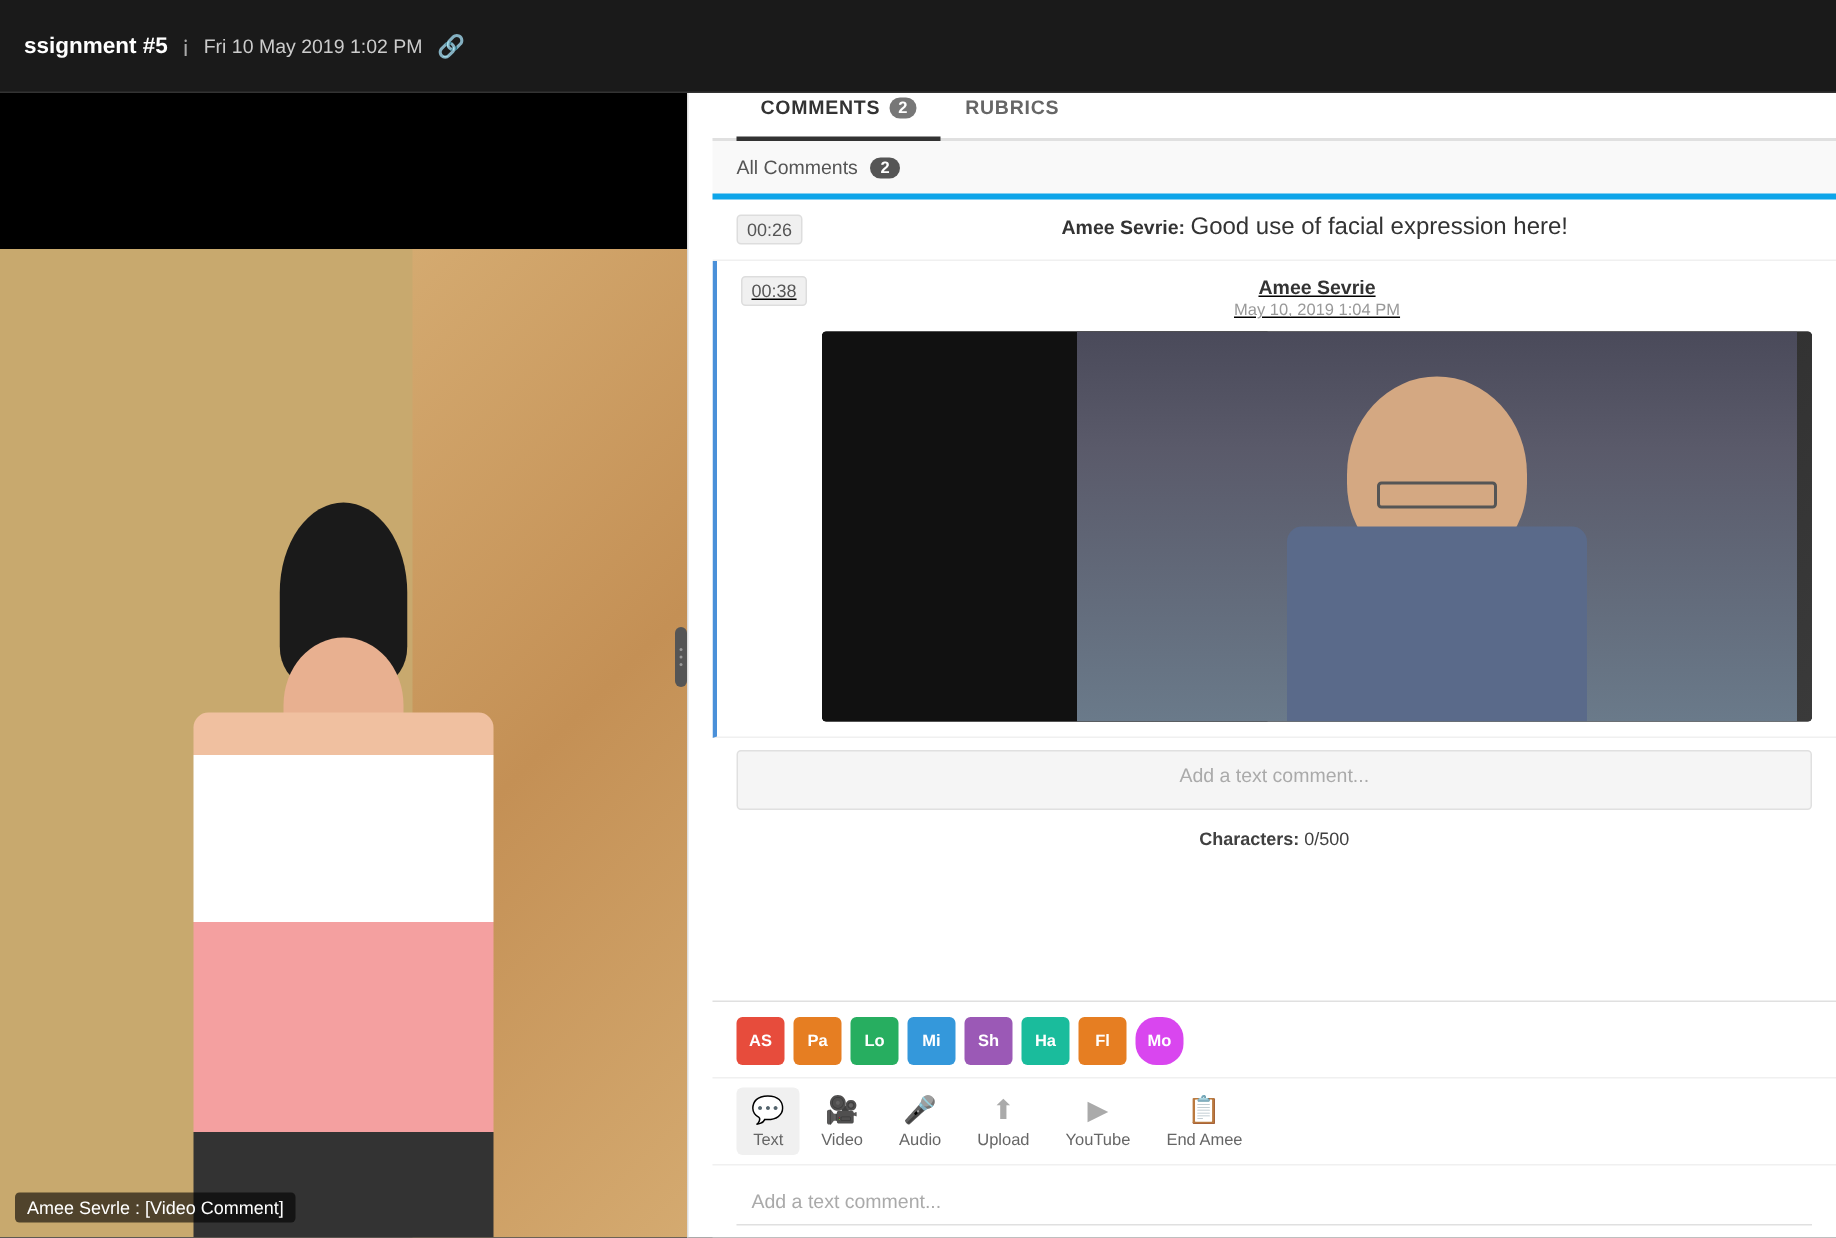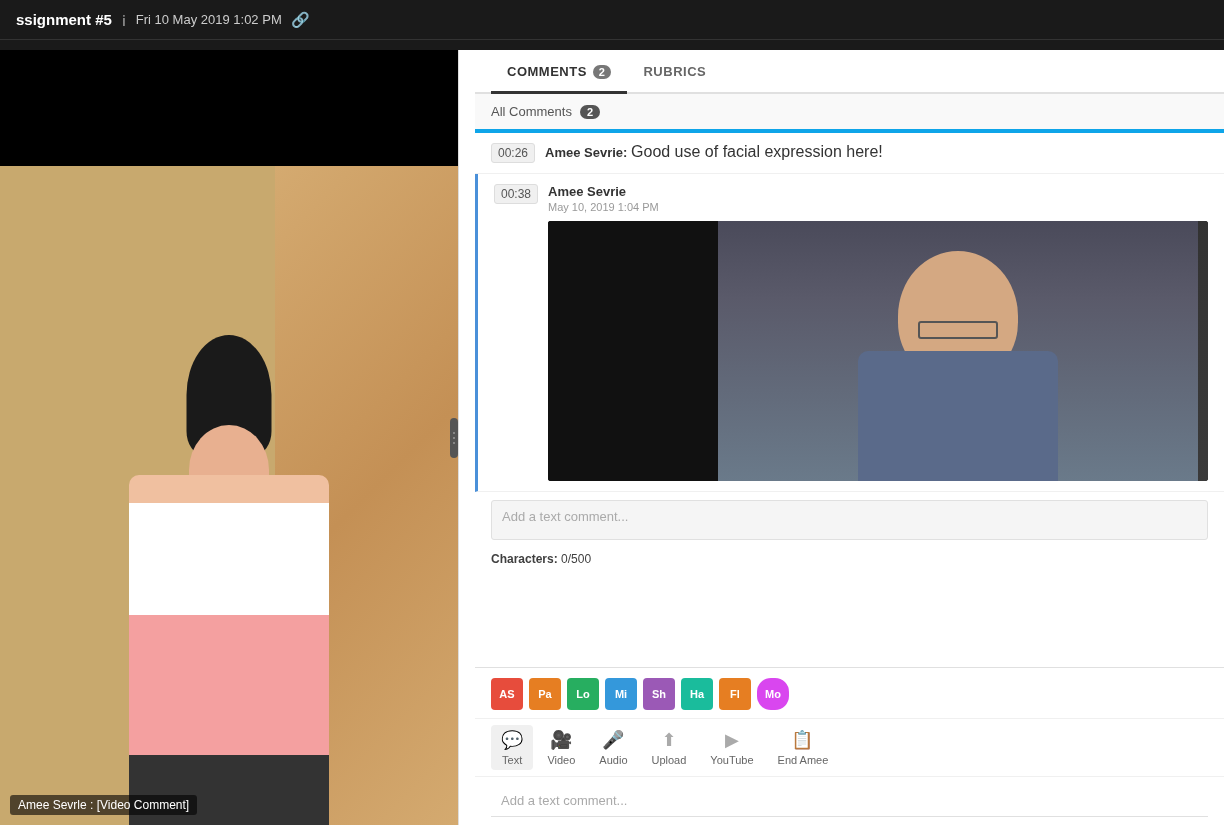--- a/index.html
+++ b/index.html
@@ -9,21 +9,21 @@
       width: 1224px;
       height: 825px;
       overflow: hidden;
       position: relative;
     }
 
     
     .top-bar {
       position: absolute;
       top: 0; left: 0; right: 0;
-      height: 40px;
+      height: 62px;
       background: #1a1a1a;
       display: flex;
       align-items: center;
       padding: 0 16px;
       gap: 10px;
       border-bottom: 1px solid #333;
       z-index: 10;
     }
     .top-bar-title {
       color: #fff;
@@ -207,32 +207,34 @@
       border-radius: 10px;
       padding: 1px 7px;
       font-size: 11px;
       font-weight: bold;
     }
 
     
     .comments-list {
       flex: 1;
       overflow-y: auto;
+      text-align: center;
     }
 
     
     .comment-item {
       padding: 10px 16px;
       border-bottom: 1px solid #f0f0f0;
       display: flex;
       gap: 10px;
       align-items: flex-start;
     }
     .comment-item.selected {
       border-left: 3px solid #4a90d9;
+      text-decoration: underline;
     }
     .comment-timestamp {
       background: #f0f0f0;
       border: 1px solid #ddd;
       border-radius: 3px;
       padding: 2px 6px;
       font-size: 12px;
       color: #555;
       white-space: nowrap;
       flex-shrink: 0;

